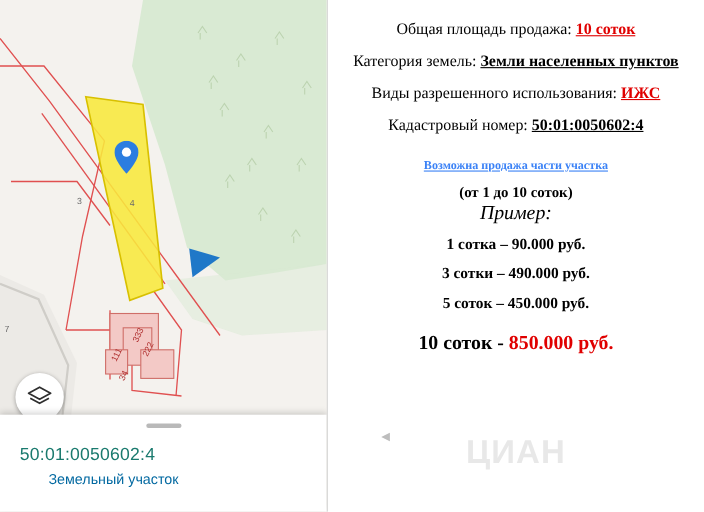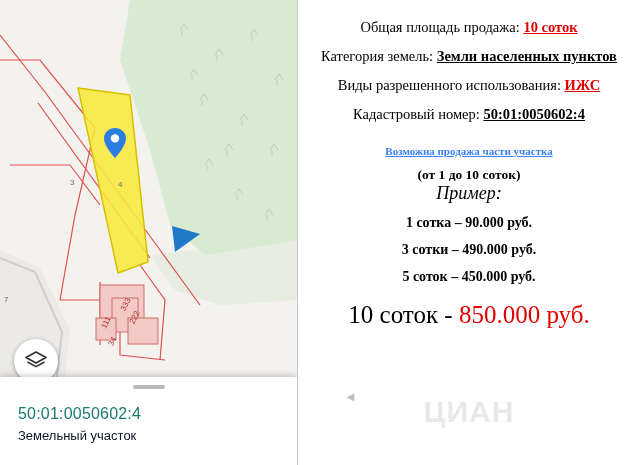--- a/index.html
+++ b/index.html
@@ -87,21 +87,22 @@
     margin-top: 16px;
     font-family: "Liberation Sans", sans-serif;
     font-size: 16px;
     color: #1a7a6e;
     letter-spacing: 0.2px;
   }
   .sheet-sub {
     margin-top: 5px;
     font-family: "Liberation Sans", sans-serif;
     font-size: 13px;
-    color: #0f172a;
+    color: #0369a1;
+    margin-left: 26px;
   }
 
   
   .parcel-num {
     position: absolute;
     font-family: "Liberation Sans", sans-serif;
     font-size: 8px;
     color: #6b6b6b;
   }
   .parcel-num.red { color: #b03030; }
@@ -145,22 +146,22 @@
     color: #000000;
   }
   .price-line {
     margin-top: 11px;
     font-size: 14px;
     font-weight: bold;
     color: #000;
   }
   .final-price {
     margin-top: 16px;
-    font-size: 25px;
-    font-weight: normal;
+    font-size: 18px;
+    font-weight: bold;
     color: #000;
     white-space: nowrap;
   }
   .final-price .amount { color: #e00000; }
 
   .watermark {
     position: absolute;
     left: 0;
     right: 0;
     bottom: 36px;

